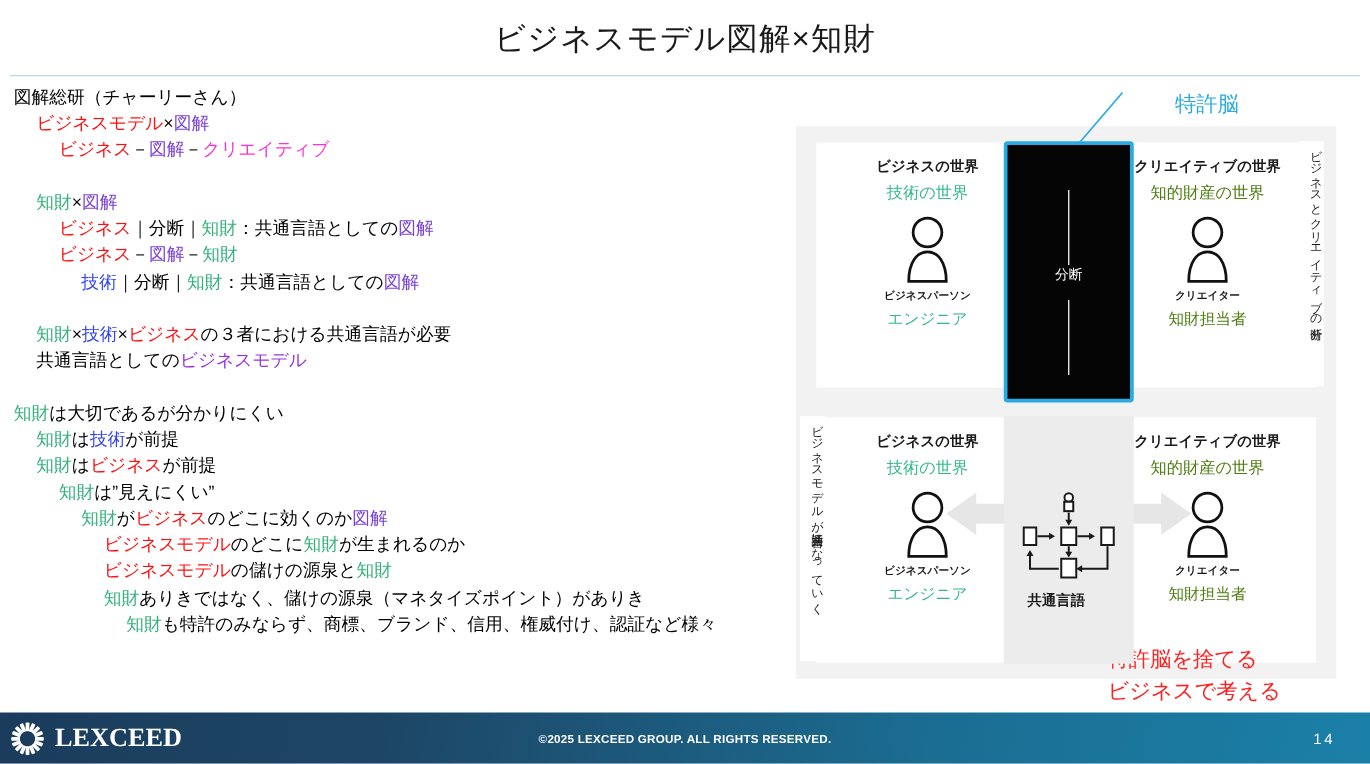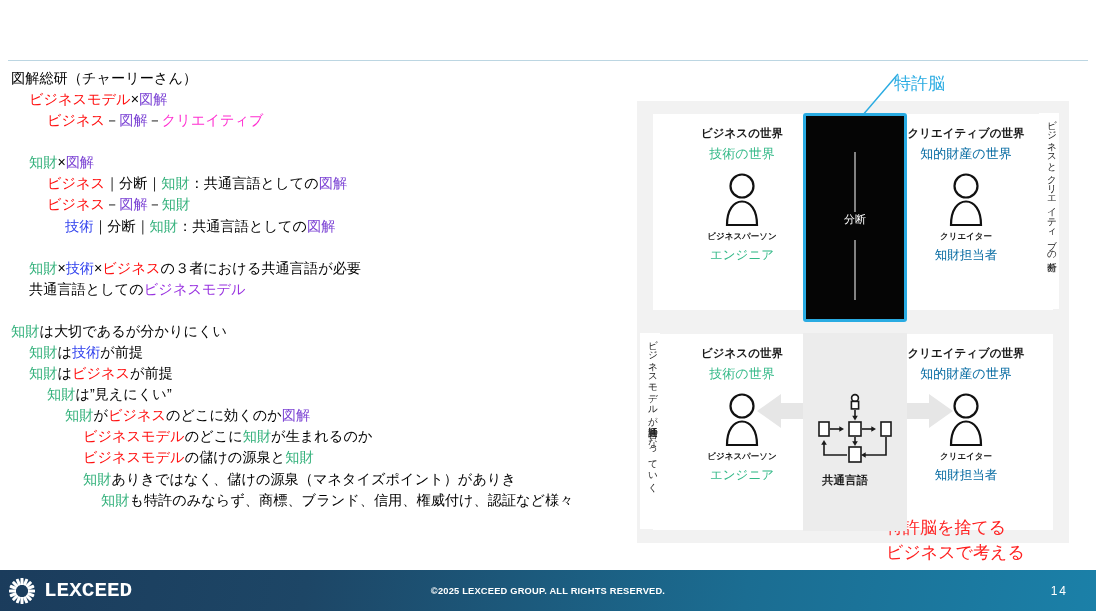--- a/index.html
+++ b/index.html
@@ -88,21 +88,21 @@
 
   
   .world { position: absolute; width: 150px; text-align: center; z-index: 6; }
   .world.left  { left: 30px; }
   .world.right { left: 254px; }
   .world .w1 { font-size: 11.5px; font-weight: bold; color: #1a1a1a; }
   .world .w2 { font-size: 13px; margin-top: 4px; }
   .world .role  { font-size: 8.5px; font-weight: bold; color: #1a1a1a; margin-top: 1px; }
   .world .role2 { font-size: 12.5px; margin-top: 4px; }
   .w2-green { color: #33b988; }
-  .w2-blue  { color: #0369a1; }
+  .w2-blue  { color: #4d7c0f; }
   .person { margin: 9px auto 4px; display: block; }
 
   
   .bmdiag { position: absolute; left: 180px; top: 292px; width: 76px; height: 74px; z-index: 7; }
   .bmlabel {
     position: absolute; left: 166px; top: 372px; width: 84px; text-align: center;
     font-size: 11.5px; font-weight: bold; color: #1a1a1a; z-index: 7;
   }
 
   
@@ -110,21 +110,21 @@
     position: absolute; background: #fff; z-index: 8;
     writing-mode: vertical-rl; text-orientation: upright;
     font-size: 9.6px; line-height: 13px; color: #1a1a1a; letter-spacing: 0px;
     text-align: left;
   }
   .vlabel.tr { left: 1039px; top: 113px; width: 20px; height: 196px; }
   .vlabel.bl { left: 640px; top: 333px; width: 20px; height: 196px; }
 
   
   .anno-top {
-    position: absolute; left: 894px; top: 72px;
+    position: absolute; left: 940px; top: 72px;
     font-size: 17px; color: #29abe2;
   }
   .anno-bottom {
     position: absolute; left: 886px; top: 515px;
     font-size: 17px; color: #ff2020; line-height: 25px; text-align: left;
   }
   .leader { position: absolute; overflow: visible; }
   .leader.top    { left: 860px; top: 68px;  width: 60px;  height: 50px; }
   .leader.bottom { left: 840px; top: 470px; width: 80px;  height: 60px; }
 
@@ -132,38 +132,39 @@
   .footer {
     position: absolute; left: 0; bottom: 0; width: 1096px; height: 41px;
     background: linear-gradient(100deg, #1b3c5c 0%, #1d4666 28%, #1b6d92 68%, #1b80a8 100%);
   }
   .logo-wrap {
     position: absolute; left: 8px; top: 6px; height: 29px;
     display: flex; align-items: center; gap: 8px;
   }
   .logo-text {
     color: #ffffff; font-size: 21px; font-weight: bold; letter-spacing: 0px;
-    font-family: Liberation Mono, monospace;
+    font-family: Liberation Serif, serif;
   }
   .copyright {
     position: absolute; left: 0; top: 0; width: 1096px; height: 41px;
     display: flex; align-items: center; justify-content: center;
     color: #ffffff; font-size: 9.3px; font-weight: bold; letter-spacing: 0.2px;
   }
   .pagenum {
     position: absolute; right: 28px; top: 0; height: 41px;
     display: flex; align-items: center;
     color: #ffffff; font-size: 12px; letter-spacing: 2px;
   }
 </style>
 </head>
 <body>
 
 <div id="slide">
 
+  <div class="title">ビジネスモデル図解×知財</div>
   <div class="title-rule"></div>
 
   <div class="outline" id="outline">
       <span class="ln i0"><span class="c-black">図解総研（チャーリーさん）</span></span>
       <span class="ln i1"><span class="c-biz">ビジネスモデル</span><span class="c-black">×</span><span class="c-fig">図解</span></span>
       <span class="ln i2"><span class="c-biz">ビジネス</span><span class="c-black">－</span><span class="c-fig">図解</span><span class="c-black">－</span><span class="c-crea">クリエイティブ</span></span>
       <span class="gap"></span>
       <span class="ln i1"><span class="c-chizai">知財</span><span class="c-black">×</span><span class="c-fig">図解</span></span>
       <span class="ln i2"><span class="c-biz">ビジネス</span><span class="c-black">｜</span><span class="c-black">分断</span><span class="c-black">｜</span><span class="c-chizai">知財</span><span class="c-black">：共通言語としての</span><span class="c-fig">図解</span></span>
       <span class="ln i2"><span class="c-biz">ビジネス</span><span class="c-black">－</span><span class="c-fig">図解</span><span class="c-black">－</span><span class="c-chizai">知財</span></span>

